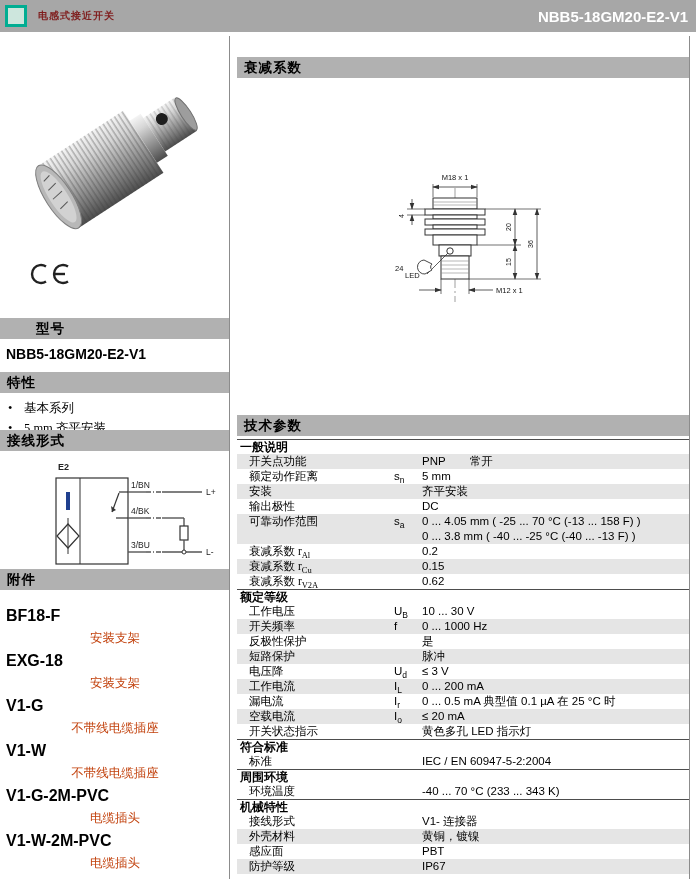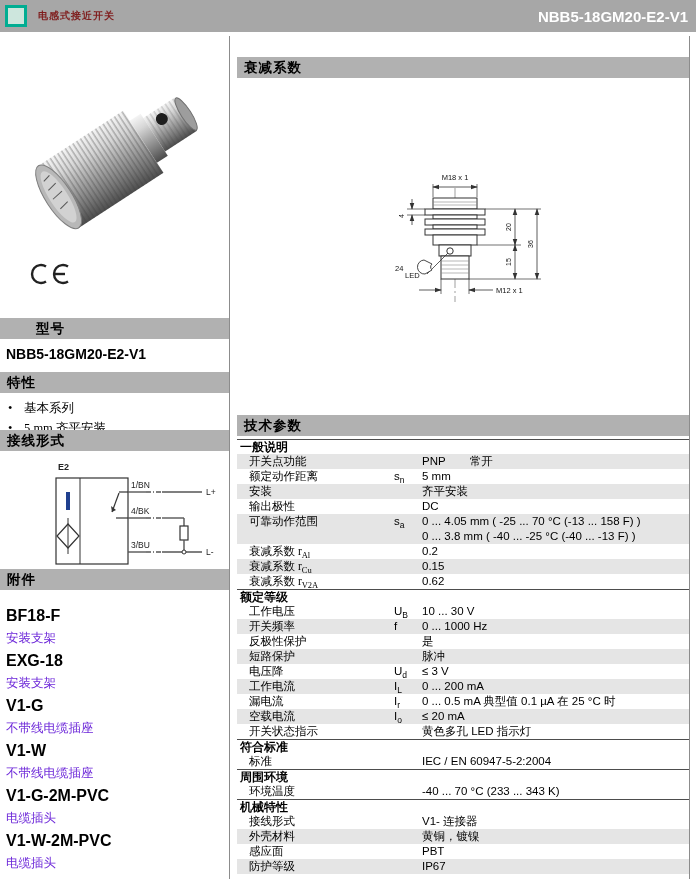--- a/index.html
+++ b/index.html
@@ -21,21 +21,21 @@
 
   .serif{font-family:"Liberation Serif","DejaVu Serif",serif;}
 
   .model-value{position:absolute;left:6px;top:346px;font-weight:bold;font-size:14px;}
   .features{position:absolute;left:8px;top:398px;font-size:12.5px;}
   .feature-line{height:20px;line-height:20px;display:flex;}
   .feature-bullet{width:16px;}
 
   .acc-list{position:absolute;left:6px;top:604px;width:218px;}
   .acc-name{font-weight:bold;font-size:16px;height:23px;line-height:23px;}
-  .acc-desc{font-family:"Liberation Serif","DejaVu Serif",serif;font-size:12.5px;height:22px;line-height:22px;color:#6d28d9;}
+  .acc-desc{font-family:"Liberation Serif","DejaVu Serif",serif;font-size:12.5px;height:22px;line-height:22px;color:#c2410c;text-align:center;}
 
   
   .tech-table{position:absolute;left:237px;top:439px;width:452px;}
   .t-sec-h{height:15px;line-height:15px;font-weight:bold;font-size:12px;border-top:1px solid #4d4d4d;padding-left:3px;box-sizing:border-box;}
   .t-row{display:grid;grid-template-columns:145px 28px auto;font-size:11.5px;line-height:15px;padding-left:12px;box-sizing:border-box;}
   .t-row.shaded{background:#e5e5e5;}
   .t-label{font-family:"Liberation Serif","DejaVu Serif",serif;}
   .t-sym{font-size:11.5px;}
   sub{font-size:8.5px;line-height:0;}
   .t-val2{margin-left:24px;}

